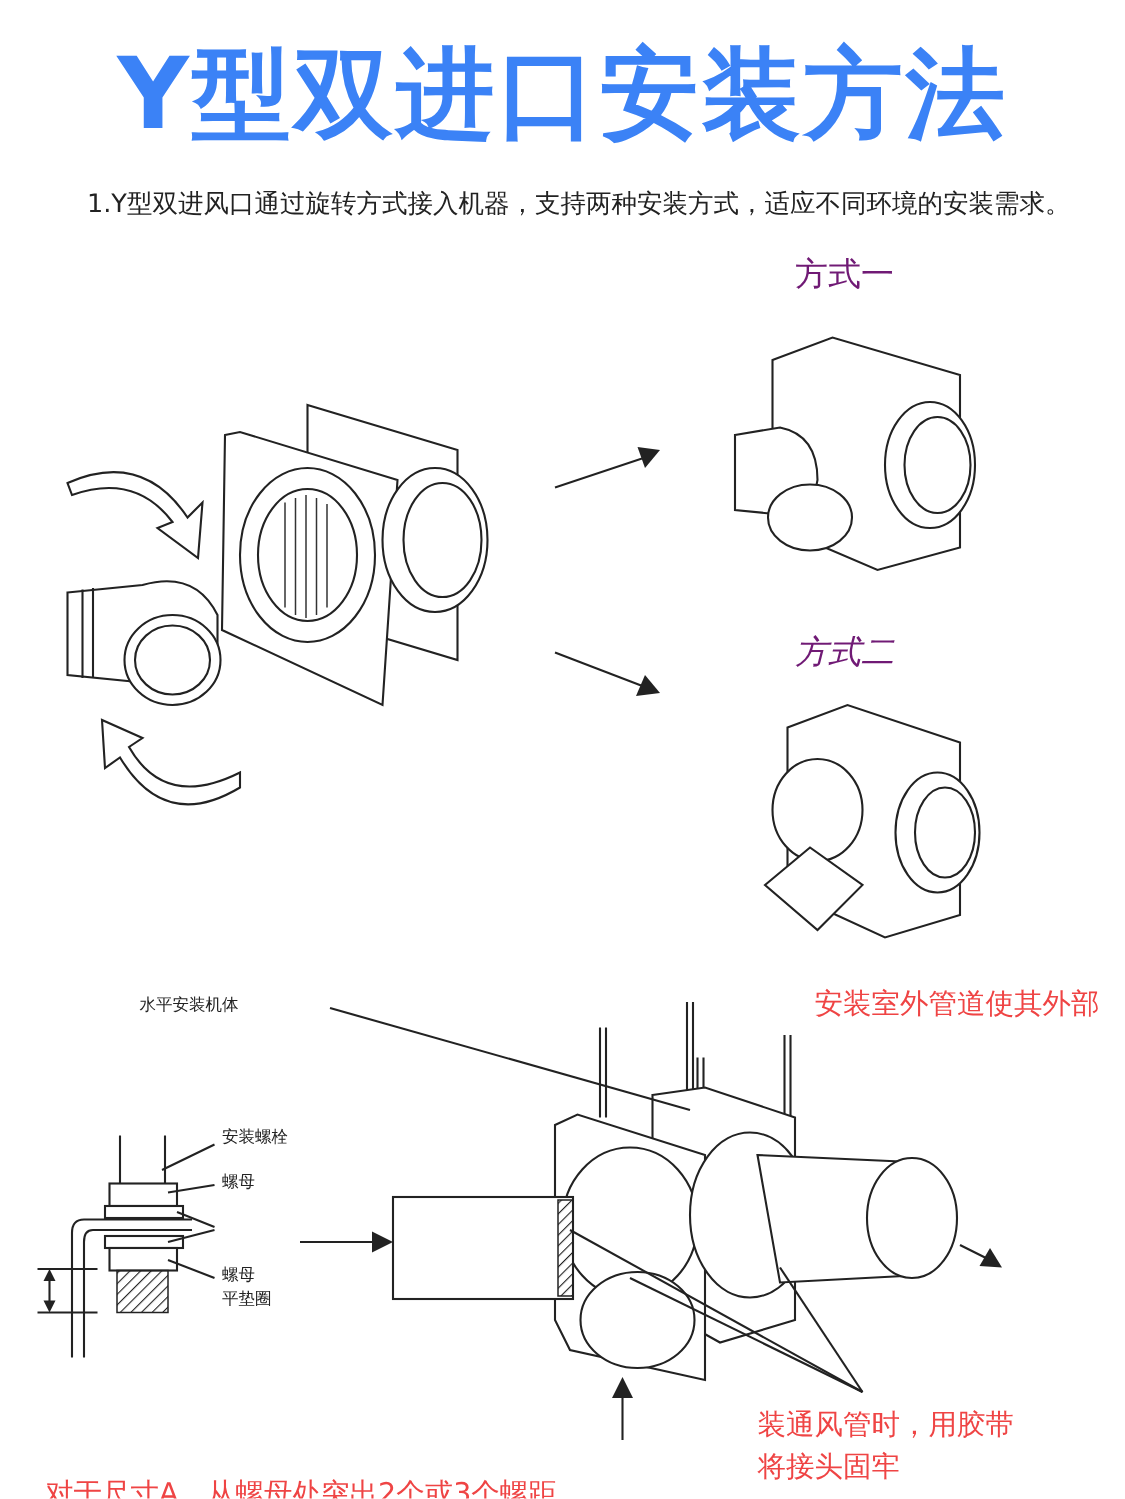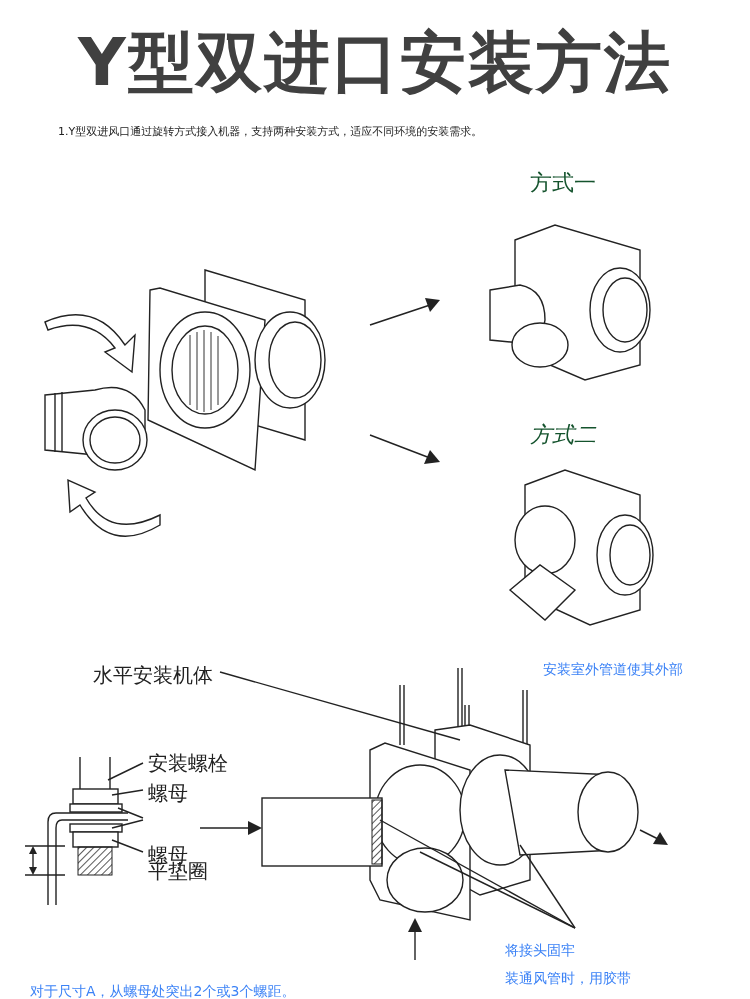--- a/index.html
+++ b/index.html
@@ -1,22 +1,22 @@
 <!DOCTYPE html>
 <html><head>
 <meta charset="utf-8">
 <style>
   html, body { margin:0; padding:0; background:#ffffff; }
   body { width:750px; height:999px; position:relative; overflow:hidden; font-family:"DejaVu Sans", sans-serif; color:#222; }
   .abs { position:absolute; }
-  .title { left:0; top:18px; width:750px; text-align:center; font-size:66px; font-weight:bold; letter-spacing:2px; color:#404040; }
-  .intro { left:58px; top:124px; font-size:11px; color:#222; white-space:nowrap;text-align:right; }
-  .method-label { font-size:22px; color:#14532d; }
-  .label { font-size:20px; color:#222; white-space:nowrap; }
-  .label-sm { font-size:14px; color:#3b82f6; white-space:nowrap; }
+  .title { left:0; top:18px; width:750px; text-align:center; font-size:66px; font-weight:bold; letter-spacing:2px; color:#3b82f6; }
+  .intro { left:58px; top:124px; font-size:17px; color:#222; white-space:nowrap;text-align:right; }
+  .method-label { font-size:22px; color:#701a75; }
+  .label { font-size:11px; color:#222; white-space:nowrap; }
+  .label-sm { font-size:19px; color:#ef4444; white-space:nowrap; }
   svg.diagram { position:absolute; left:0; top:0; }
   svg .ln { stroke:#222; fill:none; stroke-width:1.4; }
   svg .thin { stroke:#333; fill:none; stroke-width:1; }
   svg .fillw { fill:#fff; stroke:#222; stroke-width:1.4; }
 </style>
 </head>
 <body>
 
 <div class="abs title">Y型双进口安装方法</div>
 <div class="abs intro">1.Y型双进风口通过旋转方式接入机器，支持两种安装方式，适应不同环境的安装需求。</div>
@@ -139,15 +139,15 @@
 </div>
 
 <div class="abs label" style="left:148px; top:750px;">安装螺栓</div>
 <div class="abs label" style="left:148px; top:780px;">螺母</div>
 <div class="abs label" style="left:148px; top:858px;">平垫圈</div>
 <div class="abs label" style="left:148px; top:842px;">螺母</div>
 
 <div class="abs label-sm" style="left:30px; top:955px;margin-top:28px;">对于尺寸A，从螺母处突出2个或3个螺距。</div>
 
 <div class="abs label-sm" style="left:505px; top:936px; line-height:28px;">
+  <div>装通风管时，用胶带</div>
   <div>将接头固牢</div>
-  <div>装通风管时，用胶带</div>
 </div>
 
 </body></html>

